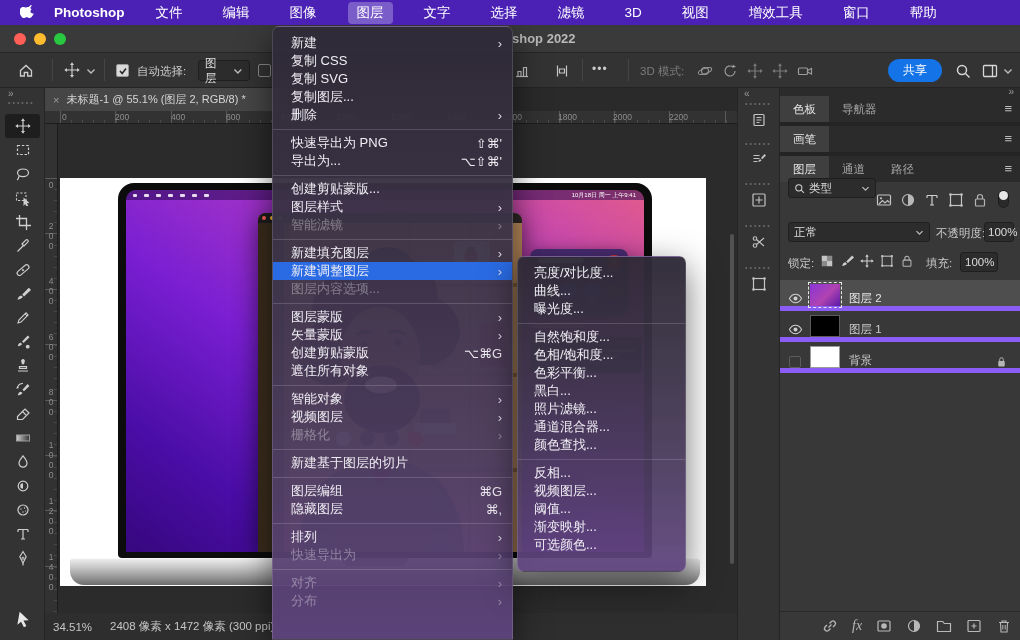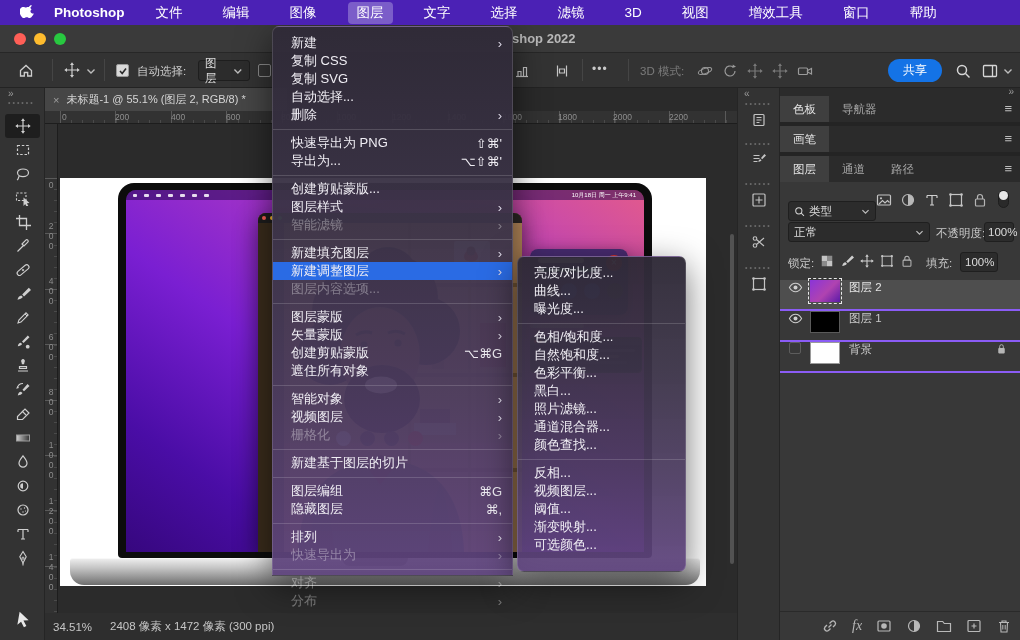--- a/index.html
+++ b/index.html
@@ -98,32 +98,32 @@
   .iconstrip{left:737px;top:88px;width:43px;height:552px;background:#333333;
              border-left:1px solid #252525;border-right:1px solid #252525;z-index:4;}
   .panel{left:780px;top:88px;width:240px;height:552px;background:#383838;z-index:4;
          color:#c9c9c9;font-size:11.5px;}
   .ptabrow{position:absolute;left:0;width:240px;height:26px;background:#2b2b2b;display:flex;align-items:flex-end;}
   .ptab{height:26px;display:flex;align-items:center;padding:0 13px;color:#a9a9a9;}
   .ptab.active{background:#3f3f3f;color:#e3e3e3;}
   .hamb{position:absolute;right:8px;color:#bdbdbd;font-size:13px;top:5px;}
   .pctrl{background:#2c2c2c;border:1px solid #1f1f1f;border-radius:3px;height:20px;
          display:flex;align-items:center;padding:0 5px;color:#dcdcdc;}
-  .layer-row{position:absolute;left:0;width:240px;height:31px;border-bottom:2px solid #8b5cf6;
-             display:flex;align-items:flex-start;}
+  .layer-row{position:absolute;left:0;width:240px;height:31px;border-bottom:5px solid #8b5cf6;
+             display:flex;align-items:flex-end;}
   .layer-row.sel{background:#4e4e4e;}
   .thumb{width:30px;height:22px;margin-right:9px;}
 
   
   .menu{border-radius:7px;z-index:90;
         background:linear-gradient(180deg,rgba(47,42,55,.97) 0%,rgba(60,52,72,.96) 35%,rgba(76,60,96,.95) 68%,rgba(95,68,126,.94) 100%);
         border:1px solid rgba(255,255,255,.14);
         box-shadow:0 10px 34px rgba(0,0,0,.55);
         padding-top:7px;color:#f0eef4;font-size:13px;}
-  .main-menu{left:272px;top:26px;width:241px;height:550px;border-radius:7px 7px 0 0;}
+  .main-menu{left:272px;top:26px;width:241px;height:614px;border-radius:7px 7px 0 0;}
   .sub-menu{left:517px;top:256px;width:169px;height:316px;}
   .mi{height:18px;display:flex;align-items:center;padding:0 10px 0 18px;white-space:nowrap;}
   .sub-menu .mi{padding-left:16px;}
   .ml{flex:1 1 auto;overflow:hidden;}
   .ms{margin-left:10px;color:#efedf3;}
   .ma{margin-left:10px;font-size:13px;color:#ddd8e6;}
   .mi.dis .ml,.mi.dis .ms,.mi.dis .ma{color:rgba(255,255,255,.35);}
   .mi.hl{background:#2a6be4;}
   .mdv{height:10px;display:flex;align-items:center;}
   .mdv::after{content:"";display:block;width:100%;height:1px;background:rgba(255,255,255,.16);}
@@ -730,21 +730,21 @@
     </div>
     <div class="abs" style="left:0;top:64px;width:240px;height:4px;background:#242424"></div>
 
     <div class="ptabrow" style="top:68px">
       <div class="ptab active">图层</div>
       <div class="ptab">通道</div>
       <div class="ptab">路径</div>
       <div class="hamb">≡</div>
     </div>
 
-    <div class="abs pctrl" style="left:8px;top:113px;width:88px">
+    <div class="abs pctrl" style="left:8px;top:90px;width:88px">
       <svg class="ic" width="11" height="11" viewBox="0 0 16 16">
           <use href="#s-search"></use>
         </svg>
       <span style="margin-left:4px">类型</span>
       <svg class="ic" width="9" height="7" viewBox="0 0 10 8" style="margin-left:auto">
           <use href="#s-chev"></use>
         </svg>
     </div>
     <div class="abs" style="left:96px;top:104px">
         <svg class="ic" width="16" height="16" viewBox="0 0 16 16">
@@ -891,21 +891,21 @@
         <span class="ml">新建</span>
         <span class="ma">›</span>
       </div>
     <div class="mi">
         <span class="ml">复制 CSS</span>
       </div>
     <div class="mi">
         <span class="ml">复制 SVG</span>
       </div>
     <div class="mi">
-        <span class="ml">自动选择...</span>
+        <span class="ml">复制图层...</span>
       </div>
     <div class="mi">
         <span class="ml">删除</span>
         <span class="ma">›</span>
       </div>
     <div class="mdv"></div>
     <div class="mi">
         <span class="ml">快速导出为 PNG</span>
         <span class="ms">⇧⌘'</span>
       </div>
@@ -1004,26 +1004,26 @@
         <span class="ml">亮度/对比度...</span>
       </div>
     <div class="mi">
         <span class="ml">曲线...</span>
       </div>
     <div class="mi">
         <span class="ml">曝光度...</span>
       </div>
     <div class="mdv"></div>
     <div class="mi">
+        <span class="ml">自然饱和度...</span>
+      </div>
+    <div class="mi">
         <span class="ml">色相/饱和度...</span>
       </div>
     <div class="mi">
-        <span class="ml">自然饱和度...</span>
-      </div>
-    <div class="mi">
         <span class="ml">色彩平衡...</span>
       </div>
     <div class="mi">
         <span class="ml">黑白...</span>
       </div>
     <div class="mi">
         <span class="ml">照片滤镜...</span>
       </div>
     <div class="mi">
         <span class="ml">通道混合器...</span>

